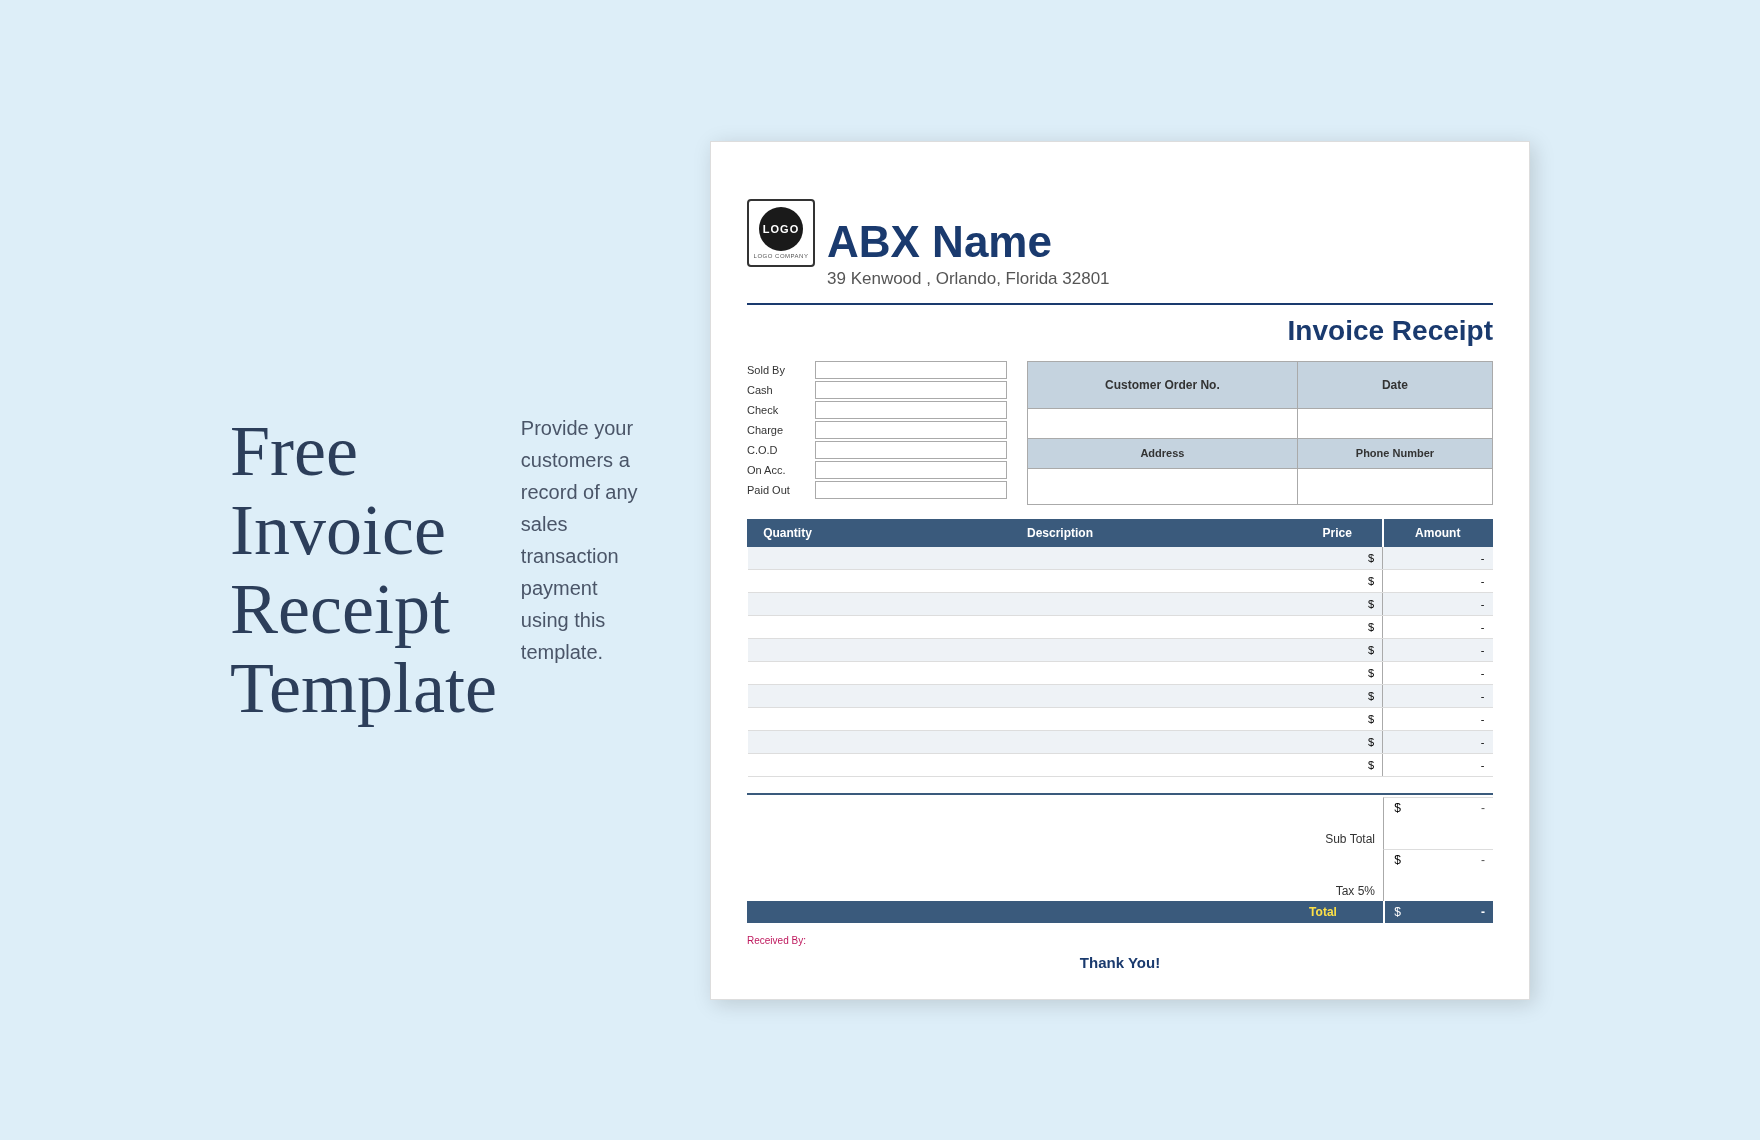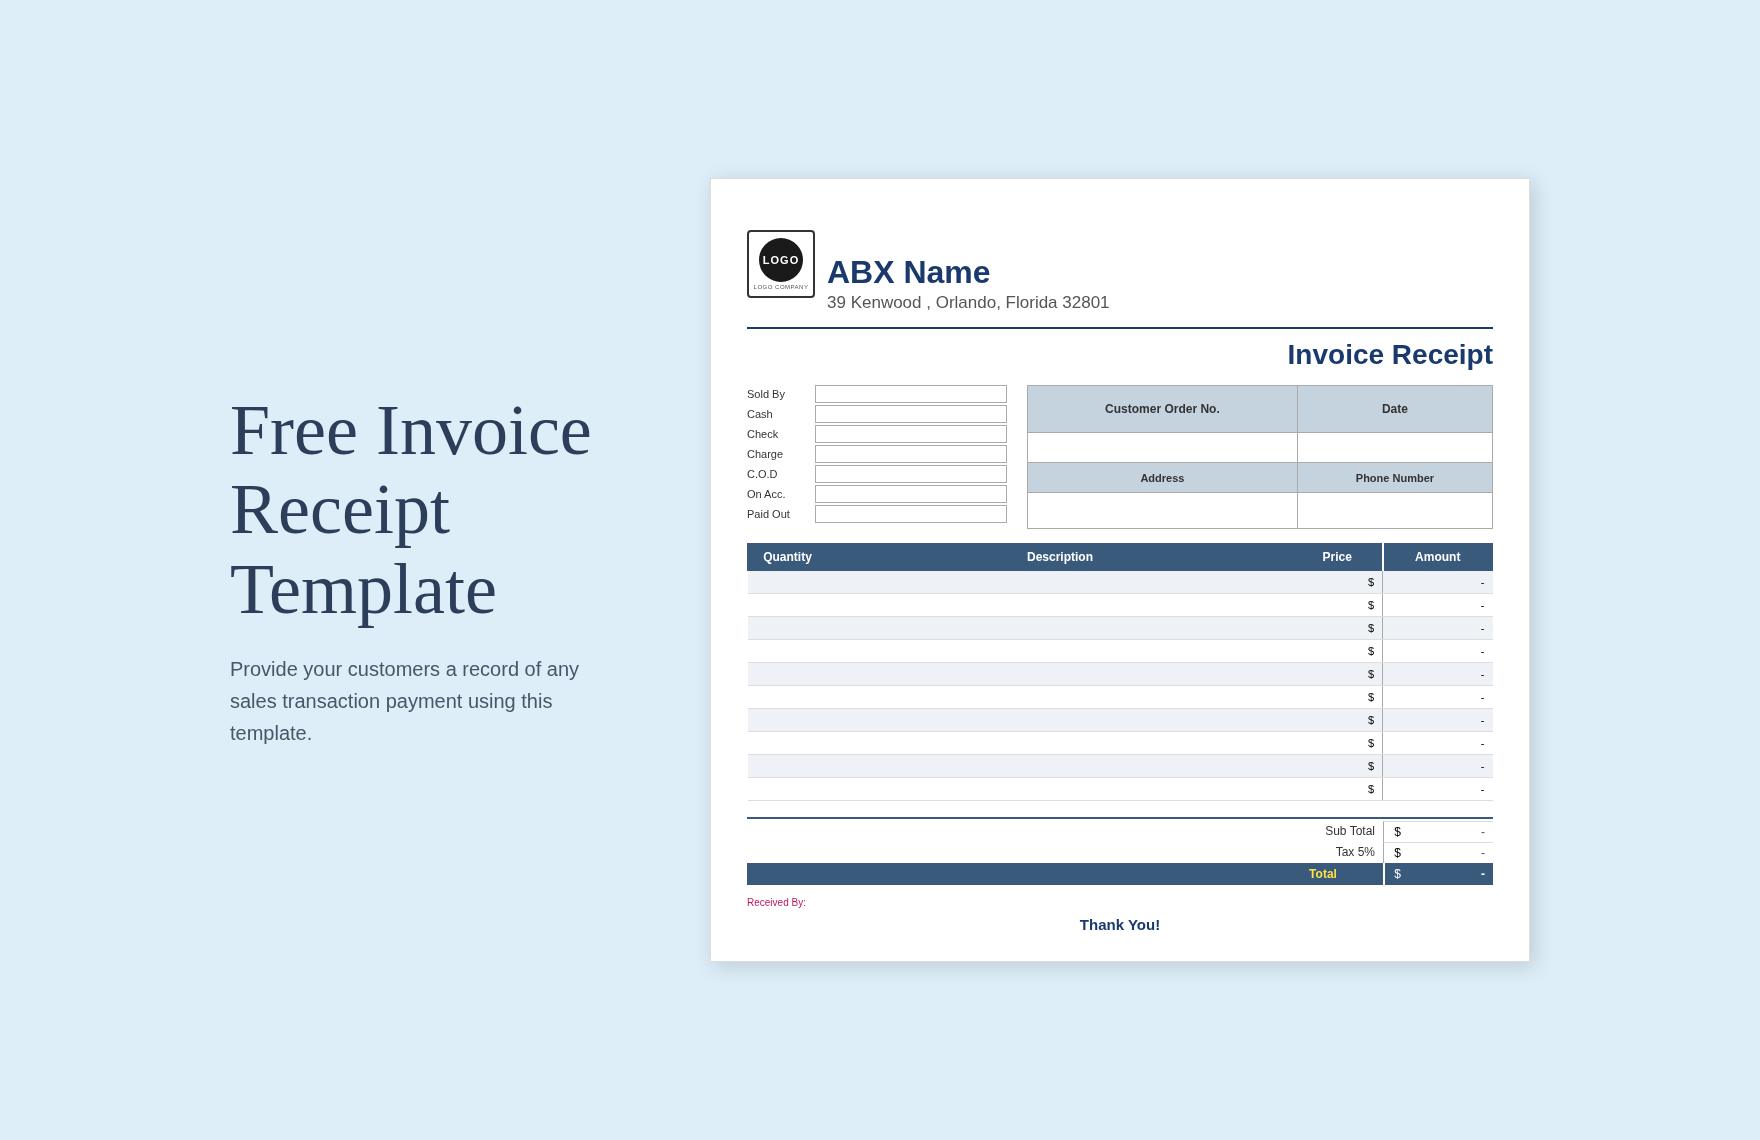--- a/index.html
+++ b/index.html
@@ -18,21 +18,21 @@
       align-items: center;
       justify-content: center;
       width: 100%;
       height: 100%;
       padding: 40px;
       gap: 60px;
     }
     .left-panel {
       flex: 0 0 420px;
       display: flex;
-      flex-direction: column;
+      flex-direction: row;
       gap: 24px;
     }
     .left-title {
       font-size: 72px;
       line-height: 1.1;
       color: #2c3e5a;
       font-family: Georgia, 'Times New Roman', serif;
       font-weight: 400;
     }
     .left-description {
@@ -93,21 +93,21 @@
       font-size: 6px;
       color: #555;
       margin-top: 2px;
       letter-spacing: 0.5px;
     }
     .company-info {
       display: flex;
       flex-direction: column;
     }
     .company-name {
-      font-size: 32px;
+      font-size: 44px;
       font-weight: bold;
       color: #1a3a6e;
       margin-top: 39px;
     }
     .company-address {
       font-size: 17px;
       color: #555;
       margin-top: 2px;
     }
     .header-divider {
@@ -232,20 +232,21 @@
     .total-row {
       display: flex;
       justify-content: flex-end;
       font-size: 12px;
     }
     .total-label {
       width: 120px;
       text-align: right;
       padding: 3px 8px;
       color: #333;
+      margin-top: 32px;
     }
     .total-dollar {
       width: 20px;
       text-align: right;
       padding: 3px 2px;
       border-left: 1px solid #aaa;
       border-top: 1px solid #ddd;
     }
     .total-value {
       width: 90px;

